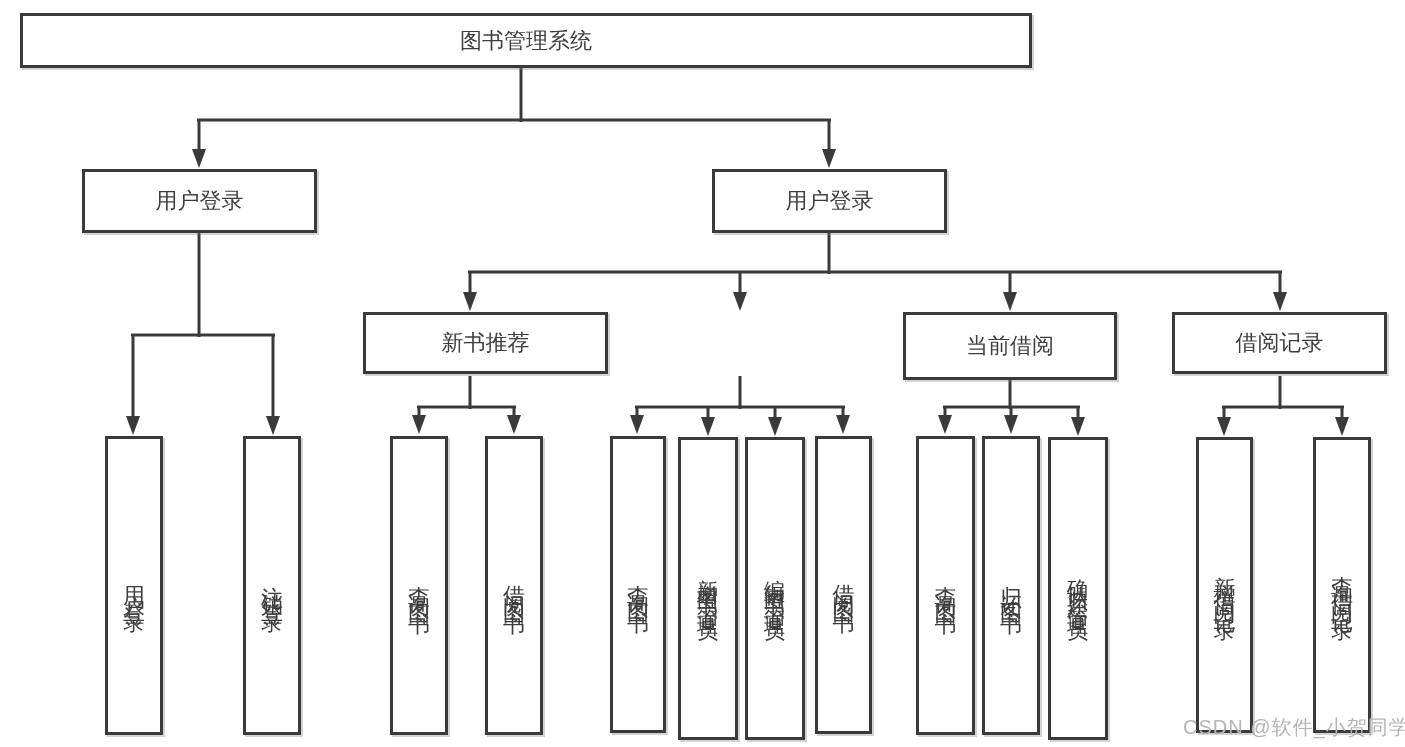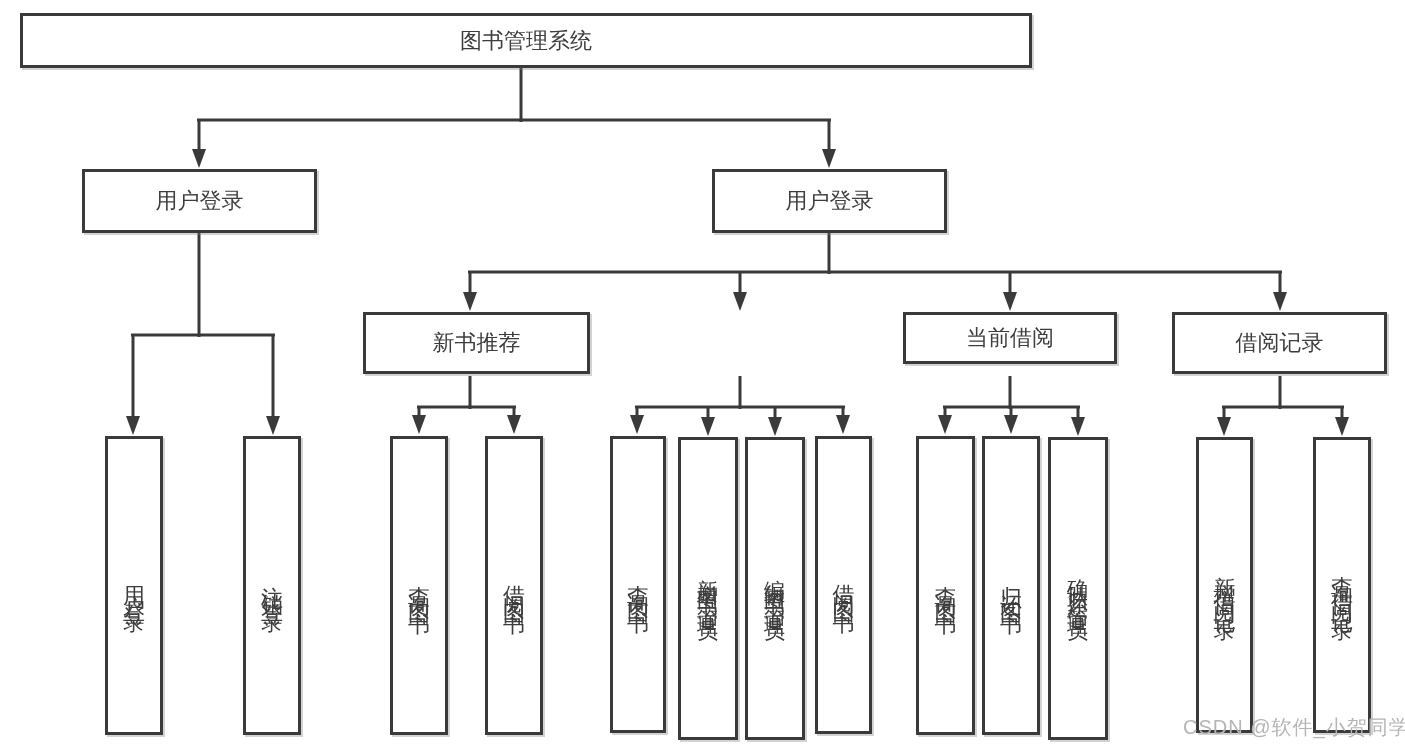--- a/index.html
+++ b/index.html
@@ -115,24 +115,24 @@
     <span>图书管理系统</span>
   </div>
 
   <div class="box" style="left:82px;top:169px;width:235px;height:64px">
     <span>用户登录</span>
   </div>
   <div class="box" style="left:712px;top:169px;width:235px;height:64px">
     <span>用户登录</span>
   </div>
 
-  <div class="box" style="left:363px;top:312px;width:227px;height:62px">
+  <div class="box" style="left:363px;top:312px;width:245px;height:62px">
     <span>新书推荐</span>
   </div>
-  <div class="box" style="left:903px;top:312px;width:214px;height:52px">
+  <div class="box" style="left:903px;top:312px;width:214px;height:68px">
     <span>当前借阅</span>
   </div>
   <div class="box" style="left:1172px;top:312px;width:215px;height:62px">
     <span>借阅记录</span>
   </div>
 
   <div class="box leaf" style="left:105px;top:436px;width:58px;height:299px">
     <span>用户登录</span>
   </div>
   <div class="box leaf" style="left:243px;top:436px;width:58px;height:299px">

